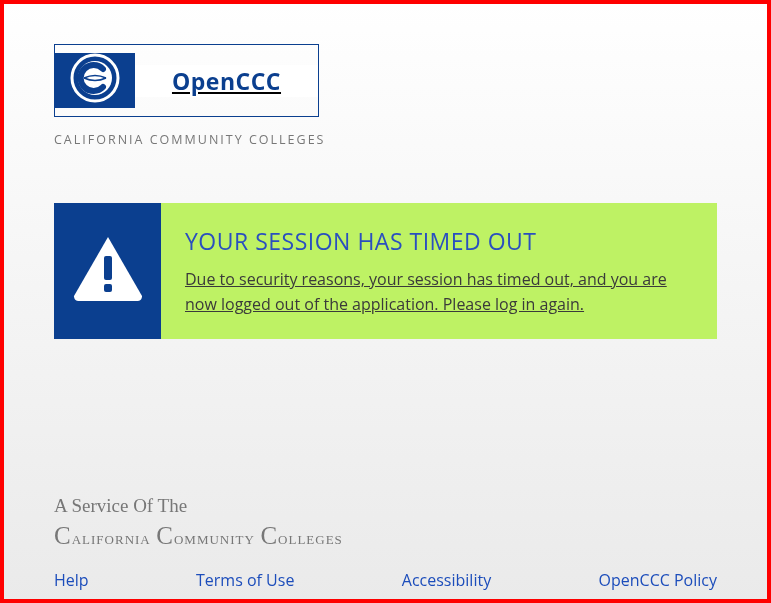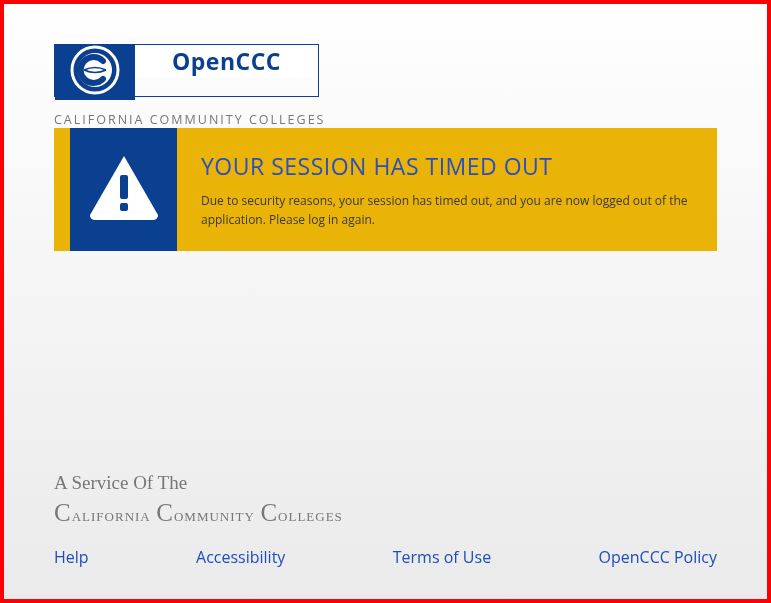--- a/index.html
+++ b/index.html
@@ -7,24 +7,25 @@
       font-family: -apple-system, BlinkMacSystemFont, "Segoe UI", "Open Sans", sans-serif;
       width: 771px;
       height: 603px;
       background: linear-gradient(to bottom, #ffffff, #eaeaea);
       border: 4px solid #ff0000;
       padding: 40px 50px 30px 50px;
       position: relative;
     }
     .logo-block {
       display: flex;
-      align-items: flex-start;
+      align-items: center;
       border: 1px solid #0b3f8f;
       width: 265px;
-      height: 53px;
+      height: 73px;
+      text-decoration: underline;
     }
     .logo-medallion {
       width: 80px;
       background: #0b3f8f;
       display: flex;
       align-items: center;
       justify-content: center;
     }
     .logo-medallion svg { width: 50px; height: 50px; }
     .logo-text {
@@ -39,24 +40,24 @@
       letter-spacing: 0.5px;
     }
     .logo-subtitle {
       margin-top: 14px;
       color: #777;
       font-size: 12.5px;
       letter-spacing: 2px;
       font-weight: 400;
     }
     .alert-box {
+      margin-top: 55px;
       display: flex;
-      background: #eab308;
+      background: #bef264;
       width: 100%;
-      padding-left: 16px;
     }
     .alert-icon-wrap {
       width: 107px;
       background: #0b3f8f;
       display: flex;
       align-items: center;
       justify-content: center;
       padding: 25px 0;
     }
     .alert-icon-wrap svg { width: 72px; height: 68px; }
@@ -66,28 +67,29 @@
     }
     .alert-title {
       color: #2a4fbf;
       font-size: 23px;
       font-weight: 400;
       letter-spacing: 0.5px;
       margin-bottom: 10px;
     }
     .alert-message {
       color: #3a3a3a;
-      font-size: 12px;
+      font-size: 16px;
       line-height: 1.55;
+      text-decoration: underline;
     }
     .footer {
       position: absolute;
       left: 50px;
       right: 50px;
-      bottom: 31px;
+      bottom: 8px;
     }
     .service-line {
       color: #777;
       font-size: 19px;
       font-family: Georgia, "Times New Roman", serif;
       margin-bottom: 2px;
     }
     .agency-line {
       color: #777;
       font-family: Georgia, "Times New Roman", serif;
@@ -145,17 +147,17 @@
   </div>
 </div>
 
 <div class="footer">
   <div class="service-line">A Service Of The</div>
   <div class="agency-line">
     <span><span class="big">C</span>alifornia <span class="big">C</span>ommunity <span class="big">C</span>olleges</span><br>
   </div>
   <div class="links-row">
     <a href="#">Help</a>
+    <a href="#">Terms of Use</a>
     <a href="#">Accessibility</a>
-    <a href="#">Terms of Use</a>
     <a href="#">OpenCCC Policy</a>
   </div>
 </div>
 
 </body></html>

